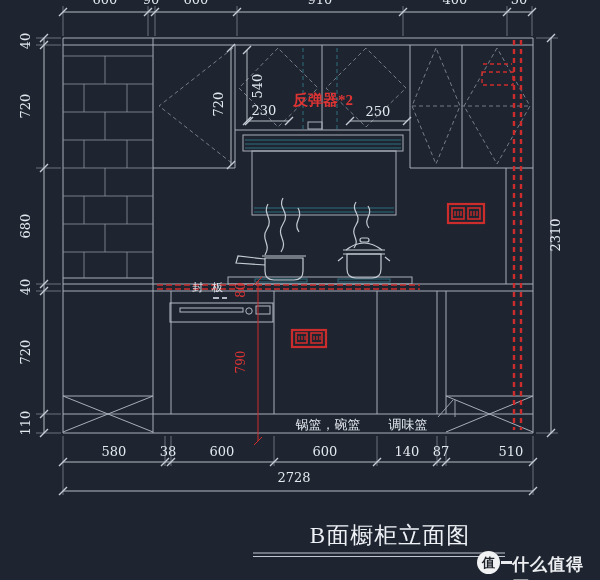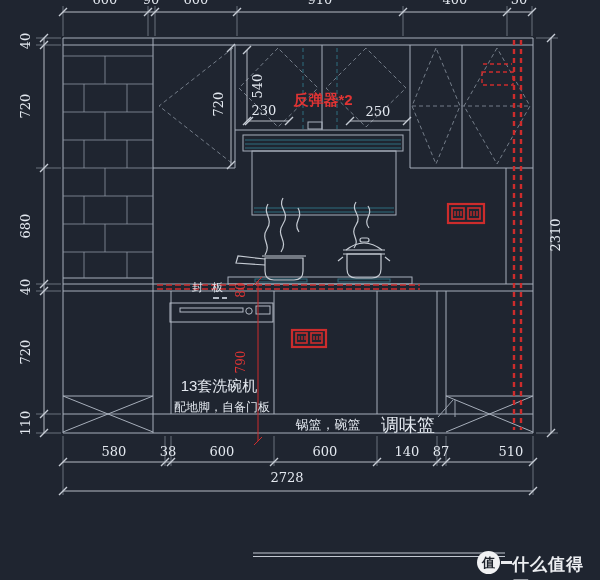--- a/index.html
+++ b/index.html
@@ -3,21 +3,21 @@
 <meta charset="utf-8">
 <style>
   html,body{margin:0;padding:0;background:#171c24;}
   #stage{position:relative;width:600px;height:580px;background:#1f2530;overflow:hidden;
          font-family:"DejaVu Serif","Liberation Serif",serif;}
   svg{position:absolute;left:0;top:0;}
   .lbl{position:absolute;font-size:13px;color:#e3e8ef;text-align:center;line-height:14px;
        white-space:nowrap;height:14px;}
   .rot{transform:rotate(-90deg);}
   .red{color:#e03434;}
-  .cn{font-family:Liberation Sans, sans-serif;}
+  .cn{font-family:Liberation Serif, serif;}
   .title{position:absolute;left:298px;top:520px;width:184px;font-size:23px;color:#eef1f6;
          text-align:center;letter-spacing:1px;}
   .wm-badge{position:absolute;left:477px;top:551px;width:23px;height:23px;border-radius:50%;
             background:#f1f2f4;color:#1d222b;font-size:13px;font-weight:bold;line-height:23px;
             text-align:center;font-family:"Liberation Sans",sans-serif;}
   .wm-dash{position:absolute;left:501px;top:561px;width:11px;height:3px;background:#e9ebee;}
   .wm-text{position:absolute;left:512px;top:553px;width:86px;font-size:17px;font-weight:bold;
            color:#eceef1;letter-spacing:1px;font-family:"Liberation Sans",sans-serif;}
 </style>
 </head>
@@ -190,33 +190,32 @@
 
 <div class="lbl rot" style="left:534px;top:228px;width:44px">2310</div>
 
 <div class="lbl" style="left:94px;top:445px;width:40px">580</div>
 <div class="lbl" style="left:155px;top:445px;width:26px">38</div>
 <div class="lbl" style="left:202px;top:445px;width:40px">600</div>
 <div class="lbl" style="left:305px;top:445px;width:40px">600</div>
 <div class="lbl" style="left:387px;top:445px;width:40px">140</div>
 <div class="lbl" style="left:428px;top:445px;width:26px">87</div>
 <div class="lbl" style="left:491px;top:445px;width:40px">510</div>
-<div class="lbl" style="left:261px;top:471px;width:52px">2728</div>
+<div class="lbl" style="left:268px;top:471px;width:52px">2728</div>
 
 <div class="lbl" style="left:244px;top:104px;width:40px">230</div>
 <div class="lbl" style="left:358px;top:105px;width:40px">250</div>
 <div class="lbl rot" style="left:238px;top:79px;width:40px">540</div>
 <div class="lbl rot" style="left:199px;top:97px;width:40px">720</div>
 <div class="lbl rot red" style="left:228px;top:283px;width:26px;font-size:12px">80</div>
 <div class="lbl rot red" style="left:221px;top:355px;width:40px;font-size:12px">790</div>
 
 <div class="lbl cn red" style="left:284px;top:93px;width:78px;font-size:15px;font-weight:bold">反弹器*2</div>
 <div class="lbl cn" style="left:184px;top:280px;width:50px;font-size:11px;letter-spacing:3px">封 板</div>
-<div class="lbl cn" style="left:168px;top:379px;width:102px;font-size:15px">13套洗碗机</div>
-<div class="lbl cn" style="left:160px;top:400px;width:124px;font-size:12px">配地脚，自备门板</div>
 <div class="lbl cn" style="left:287px;top:418px;width:82px;font-size:13px">锅篮，碗篮</div>
-<div class="lbl cn" style="left:377px;top:418px;width:62px;font-size:18px">调味篮</div>
-
+<div class="lbl cn" style="left:377px;top:418px;width:62px;font-size:13px">调味篮</div>
+
+<div class="title cn">B面橱柜立面图</div>
 <div class="wm-badge">值</div>
 <div class="wm-dash"></div>
 <div class="wm-text">什么值得买</div>
 
 </div>
 
 </body></html>

